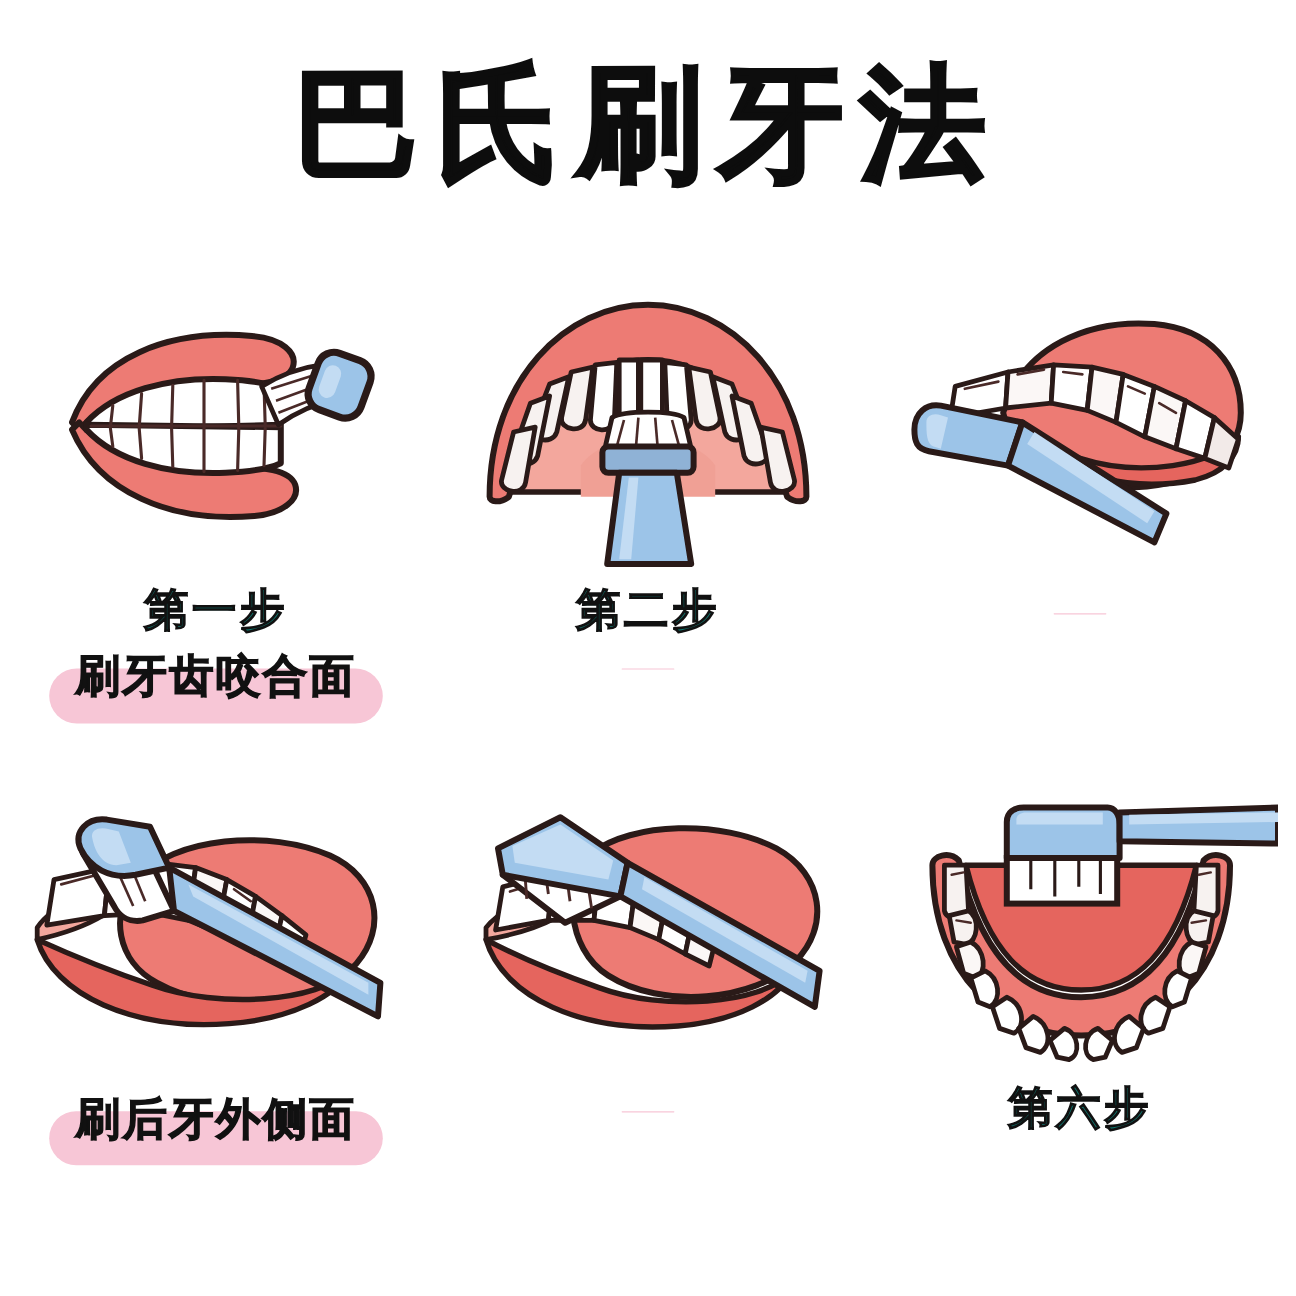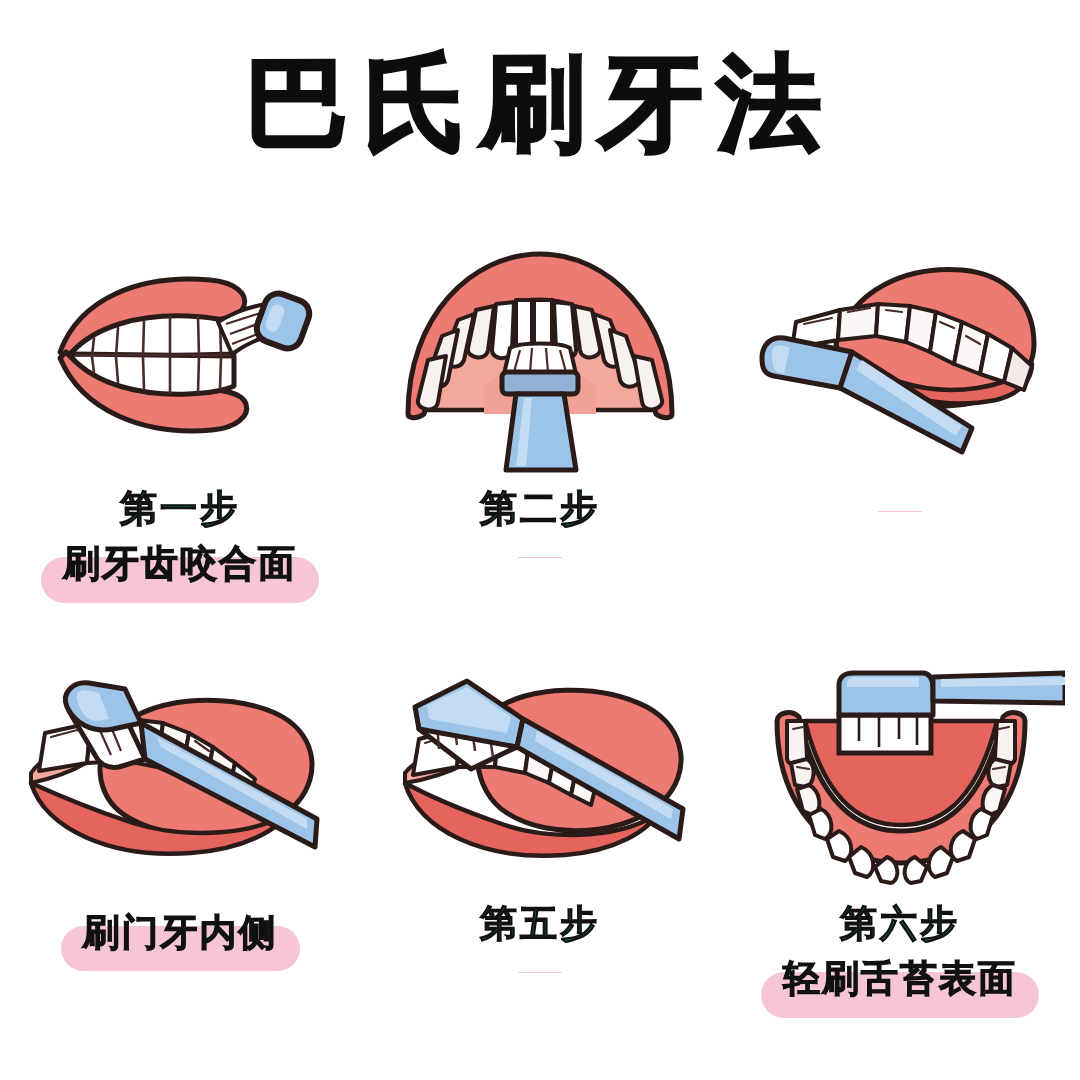--- a/index.html
+++ b/index.html
@@ -311,21 +311,21 @@
           <path d="M52 44 C46 30 58 18 74 20 L110 26 L126 60 L98 66 C76 70 60 60 52 44 Z" fill="#9cc4e8" stroke="#2a1a18" stroke-width="5" stroke-linejoin="round"></path>
           <path d="M62 36 C60 28 68 26 76 28 L84 30 L94 56 L82 58 C70 58 64 46 62 36 Z" fill="#c3dcf3"></path>
 
           <path d="M126 60 L130 96 L300 184 L302 156 Z" fill="#9cc4e8" stroke="#2a1a18" stroke-width="5" stroke-linejoin="round"></path>
           <path d="M142 74 L146 84 L292 166 L292 156 Z" fill="#c3dcf3"></path>
         </svg>
       </div>
       <div class="caption">
         <div class="cap-desc-wrap">
           <span class="pill"></span>
-          <span class="cap-desc">刷门牙内侧</span>
+          <span class="cap-desc">刷后牙外侧面</span>
         </div>
       </div>
     </div>
 
     <div class="cell row2">
       <div class="art">
         <svg width="330" height="225" viewBox="0 0 330 225">
 
           <path d="M118 48 C152 22 226 20 272 44 C312 66 316 110 288 138 C254 172 176 178 132 150 C96 128 94 70 118 48 Z" fill="#ed7b74" stroke="#2a1a18" stroke-width="5" stroke-linejoin="round"></path>
 
@@ -357,21 +357,20 @@
           </g>
 
           <path d="M40 44 L92 18 L148 56 L142 84 L44 66 Z" fill="#9cc4e8" stroke="#2a1a18" stroke-width="5" stroke-linejoin="round"></path>
           <path d="M52 42 L92 24 L136 54 L132 70 L54 56 Z" fill="#c3dcf3"></path>
 
           <path d="M148 56 L142 84 L304 176 L308 146 Z" fill="#9cc4e8" stroke="#2a1a18" stroke-width="5" stroke-linejoin="round"></path>
           <path d="M162 68 L160 78 L296 156 L298 146 Z" fill="#c3dcf3"></path>
         </svg>
       </div>
       <div class="caption">
-        <div class="cap-step">第五步</div>
         <div class="cap-desc-wrap">
           <span class="pill"></span>
         </div>
       </div>
     </div>
 
     <div class="cell row2">
       <div class="art">
         <svg width="330" height="225" viewBox="0 0 330 225">
 
@@ -414,21 +413,17 @@
 
           <path d="M104 22 C104 14 110 10 118 10 L188 10 C194 10 198 16 198 24 L198 52 L104 52 Z" fill="#9cc4e8" stroke="#2a1a18" stroke-width="5" stroke-linejoin="round"></path>
           <path d="M112 20 C112 16 116 14 120 14 L184 14 L184 24 L112 24 Z" fill="#c3dcf3"></path>
 
           <path d="M198 14 L330 10 L330 40 L198 38 Z" fill="#9cc4e8" stroke="#2a1a18" stroke-width="5" stroke-linejoin="round"></path>
           <path d="M206 16 L330 14 L330 22 L206 24 Z" fill="#c3dcf3"></path>
         </svg>
       </div>
       <div class="caption">
         <div class="cap-step">第六步</div>
-        <div class="cap-desc-wrap">
-          <span class="pill"></span>
-          <span class="cap-desc">轻刷舌苔表面</span>
-        </div>
       </div>
     </div>
 
   </div>
 </div>
 
 </body></html>

